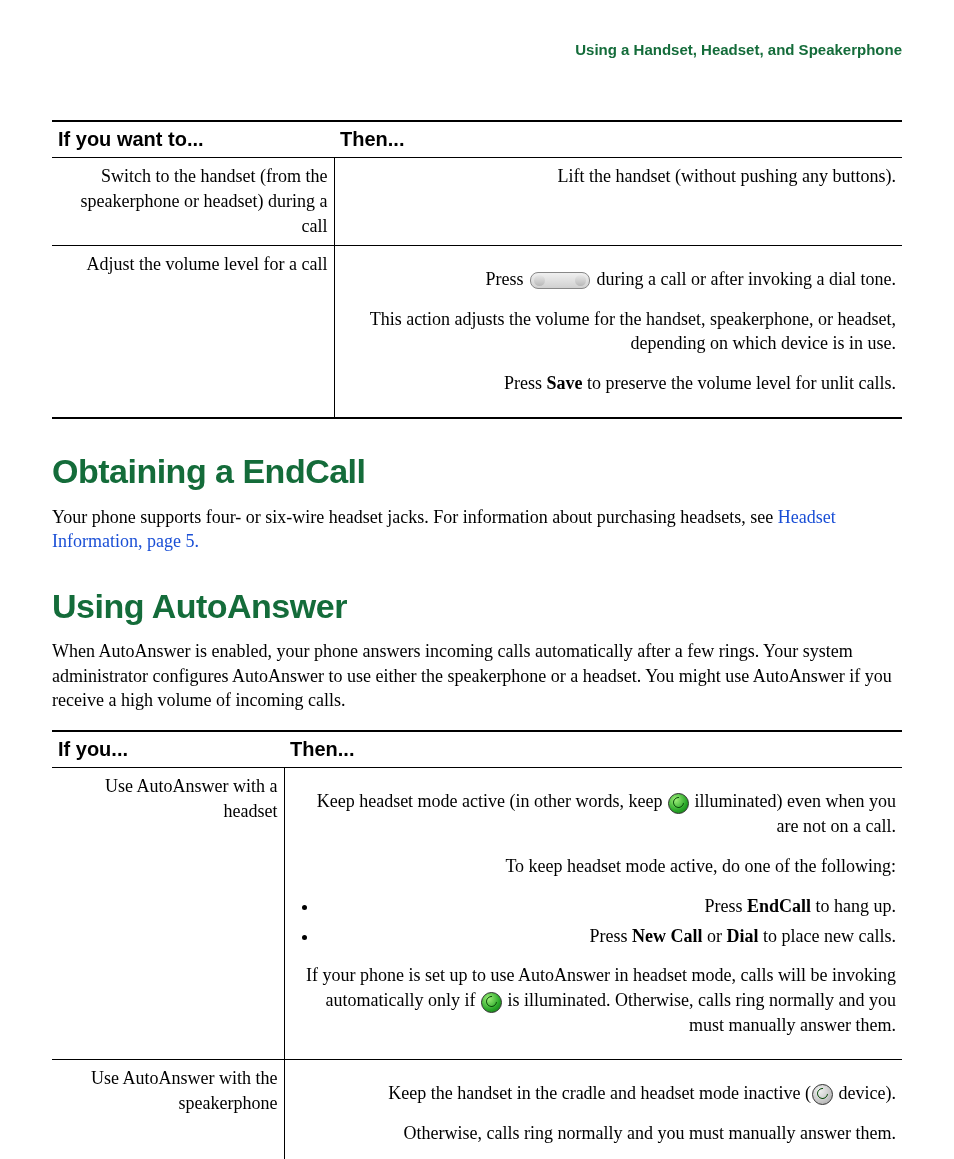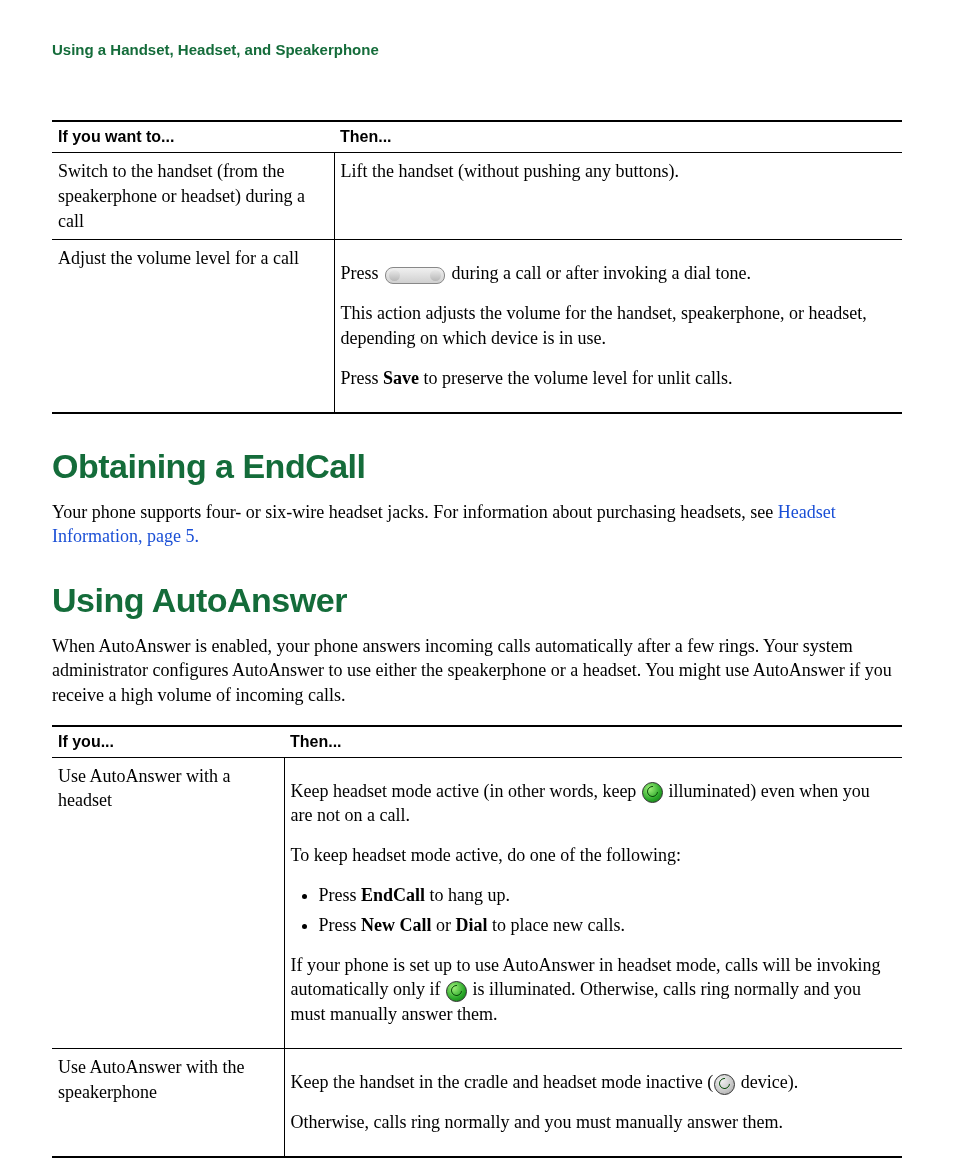--- a/index.html
+++ b/index.html
@@ -6,21 +6,21 @@
     font-family: Georgia, "Times New Roman", serif;
     font-size: 18px;
     color: #000;
     margin: 0;
     padding: 40px 52px 30px 52px;
     width: 954px;
     box-sizing: border-box;
     line-height: 1.35;
   }
   .top-header {
-    text-align: left;
+    text-align: right;
     font-family: Arial, Helvetica, sans-serif;
     font-weight: bold;
     color: #146c3a;
     font-size: 15px;
     margin-bottom: 60px;
   }
   h1 {
     font-family: "Arial Narrow", Arial, Helvetica, sans-serif;
     font-stretch: condensed;
     font-weight: 600;
@@ -32,32 +32,33 @@
   p { margin: 6px 0 18px 0; }
   table {
     border-collapse: collapse;
     width: 100%;
     margin: 0 0 20px 0;
     font-size: 18px;
   }
   th {
     text-align: left;
     font-family: Arial, Helvetica, sans-serif;
-    font-size: 16px;
+    font-size: 20px;
     font-weight: bold;
     border-top: 2px solid #000;
     border-bottom: 1px solid #000;
     padding: 4px 6px;
   }
   td {
     vertical-align: top;
     border-top: 1px solid #000;
     border-bottom: 1px solid #000;
     padding: 6px 6px;
     line-height: 1.38;
+    text-align: right;
   }
   td.colmid { border-left: 1px solid #000; }
   tr.lastrow td { border-bottom: 2px solid #000; }
   .link { color: #1a4fd6; }
   .vol-key {
     display: inline-block;
     width: 58px;
     height: 15px;
     background: linear-gradient(#f0f0f0,#d0d0d0);
     border: 1px solid #888;

